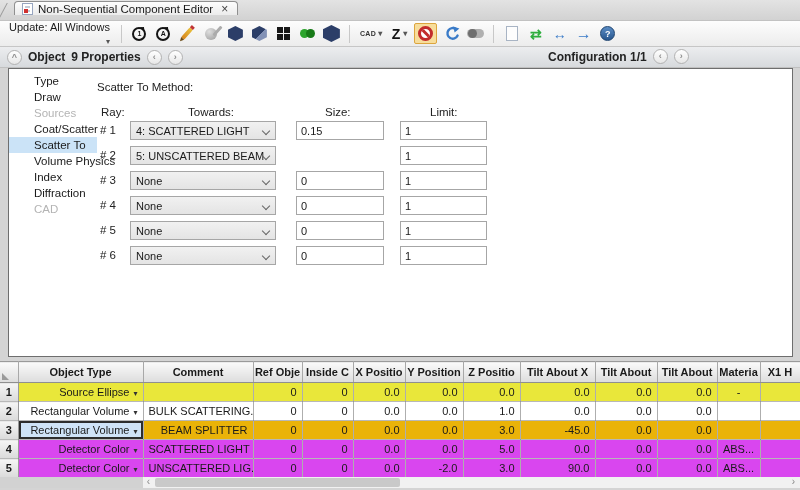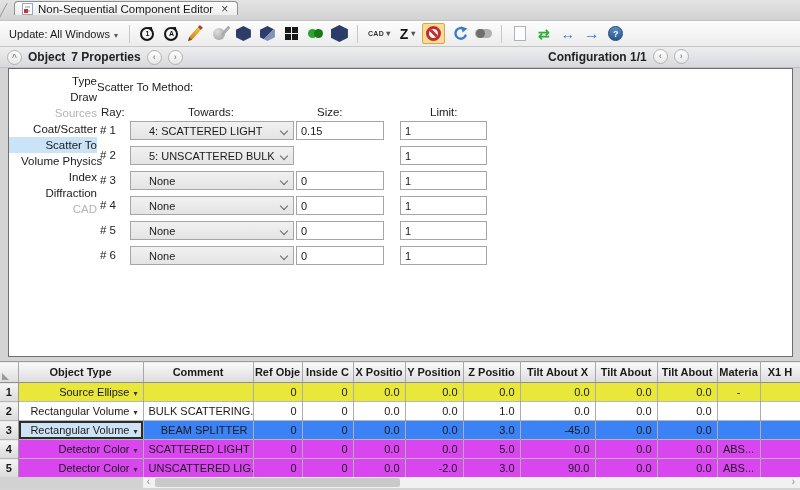--- a/index.html
+++ b/index.html
@@ -20,21 +20,21 @@
   .tabicon { width:11px; height:12px; background:#fff; border:1px solid #98a6c0; position:relative; }
   .tabicon::before { content:''; position:absolute; left:2px; right:2px; top:2px; height:2px;
                      background:#c4ccd8; box-shadow:0 4px 0 #c4ccd8; }
   .tabicon::after { content:''; position:absolute; left:1px; bottom:1px; width:4px; height:4px; background:#d03030; }
   .tab-close { font-size:12px; color:#444; margin-left:3px; cursor:default; }
 
   
   .toolbar { position:absolute; left:0; top:21px; width:800px; height:26px;
              background:linear-gradient(#fdfdfd,#ececec); border-bottom:1px solid #c6c6c6;
              display:flex; align-items:center; padding-left:6px; gap:5px; }
-  .upd { display:flex; align-items:flex-end; gap:4px; font-size:11px; color:#1a1a1a; padding:2px 3px; }
+  .upd { display:flex; align-items:flex-end; gap:4px; font-size:11px; color:#1a1a1a; padding:2px 3px;flex-direction:column; }
   .caret { font-size:8px; color:#555; }
   .tsep { width:1px; height:18px; background:#c8c8c8; margin:0 3px; }
   .ticon { width:19px; height:19px; display:flex; align-items:center; justify-content:center; position:relative; }
   .circ { width:14px; height:14px; border:2px solid #141414; border-radius:50%;
           display:flex; align-items:center; justify-content:center;
           font-size:7px; font-weight:bold; color:#141414; position:relative; }
   .circ::after { content:''; position:absolute; top:-5px; right:-3px;
                  border:3px solid transparent; border-bottom-color:#141414; transform:rotate(40deg); }
   .pencil { width:4px; height:13px; background:linear-gradient(#e8c13c,#d8861e); border-radius:1px;
             transform:rotate(42deg); position:relative; }
@@ -83,36 +83,36 @@
               font-size:12px; font-weight:bold; color:#222; }
   .cbtn { width:15px; height:15px; border-radius:50%; border:1px solid #b2b2b2;
           background:linear-gradient(#ffffff,#e7e7e7); color:#8f8f8f;
           font-size:9px; font-weight:bold; display:inline-flex; align-items:center; justify-content:center; line-height:1;}
   .config-group { position:absolute; left:548px; top:2px; display:flex; align-items:center; gap:6px; }
 
   
   .panel { position:absolute; left:8px; top:68px; width:785px; height:289px;
            background:#fff; border:1px solid #6e6e6e; }
   .side { position:absolute; left:0; top:4px; width:88px; }
-  .side-item { height:16px; line-height:16px; padding-left:12px; font-size:11.5px; color:#1a1a1a; white-space:nowrap;text-align:right; }
+  .side-item { height:16px; line-height:16px; padding-left:25px; font-size:11.5px; color:#1a1a1a; white-space:nowrap; }
   .side-item.disabled { color:#b4b4b4; }
   .side-item.selected { background:#cbe3f7; }
 
   .pcontent { position:absolute; left:0; top:0; right:0; bottom:0; }
   .plabel { position:absolute; font-size:11.5px; color:#222; white-space:nowrap; }
   .method-combo { position:absolute; left:179px; top:8px; width:276px; height:20px;
                   background:linear-gradient(#fbfbfb,#efefef); border:1px solid #a6a6a6;
                   font-size:11.5px; color:#1a1a1a; display:flex; align-items:center; padding-left:5px; }
   .chev { position:absolute; right:6px; top:6px; width:6px; height:6px;
           border-right:1.4px solid #666; border-bottom:1.4px solid #666; transform:rotate(45deg); }
   .srow { position:absolute; left:0; width:100%; height:19px; }
   .rnum { position:absolute; left:91px; top:3px; font-size:11.5px; color:#222; }
-  .combo { position:absolute; left:121px; top:0; width:164px; height:19px;
+  .combo { position:absolute; left:121px; top:0; width:146px; height:19px;
            background:linear-gradient(#f1f1f1,#e4e4e4); border:1px solid #a6a6a6;
-           display:flex; align-items:center; padding-left:18px; font-size:11px; color:#1a1a1a; }
+           display:flex; align-items:center; padding-left:5px; font-size:11px; color:#1a1a1a; }
   .combo .chev { top:6px; }
   .tbox { position:absolute; top:0; height:19px; border:1px solid #a6a6a6; background:#fff;
           font-family:"Liberation Sans",sans-serif; font-size:11px; color:#1a1a1a; padding:0 4px; }
   .sizein { left:287px; width:88px; }
   .limitin { left:391px; width:87px; }
 
   
   #obj-table { position:absolute; left:0; top:361px; width:800px; border-collapse:collapse;
                table-layout:fixed; font-size:11px; color:#1a1a1a; }
   #obj-table th { height:21px; font-size:11px; font-weight:bold; text-align:center;
@@ -126,21 +126,21 @@
   .corner { position:relative; }
   .corner-tri { position:absolute; left:2px; bottom:2px; width:0; height:0;
                 border-left:7px solid transparent; border-bottom:7px solid #9a9a9a; transform:scaleX(-1); }
   td.objtype { text-align:right; padding-right:4px; }
   td.objtype .tcaret { font-size:8px; color:#333; margin-left:4px; }
   td.comment { text-align:right; padding-right:6px; }
   td.numc { text-align:right; padding-right:6px; }
   td.mat { text-align:center; }
   tr.r-source td { background:#e9e73a; }
   tr.r-plain td { background:#ffffff; }
-  tr.r-selected td { background:#3b82f6; }
+  tr.r-selected td { background:#eab308; }
   tr.r-detector td { background:#d946ef; }
   tr.r-source td.rowhdr, tr.r-plain td.rowhdr, tr.r-selected td.rowhdr, tr.r-detector td.rowhdr
       { background:linear-gradient(#f5f5f5,#dadada); }
   tr.r-selected td.selcell { background:#cfe3f7; box-shadow:inset 0 0 0 2px #2d2d2d; }
 
   
   .hscroll { position:absolute; left:0; top:477px; width:800px; height:11px; background:#d2d2d2; }
   .hs-track { position:absolute; left:143px; top:0; width:657px; height:11px; background:#f1f1f1; }
   .hs-arrow { position:absolute; top:0; width:11px; height:11px; color:#8a8a8a; font-size:10px;
               line-height:10px; text-align:center; }
@@ -237,21 +237,21 @@
         <span class="glyph-blue big">→</span>
       </div>
     <div class="ticon">
         <span class="help">?</span>
       </div>
   </div>
 
   <div class="propsbar">
     <span class="cbtn">^</span>
     <span>Object</span>
-    <span>7 Properties</span>
+    <span>9 Properties</span>
     <span class="cbtn">‹</span>
     <span class="cbtn">›</span>
     <div class="config-group">
       <span>Configuration 1/1</span>
       <span class="cbtn">‹</span>
       <span class="cbtn">›</span>
     </div>
   </div>
 
   <div class="panel">
@@ -263,36 +263,36 @@
         <div class="side-item selected">Scatter To</div>
         <div class="side-item normal">Volume Physics</div>
         <div class="side-item normal">Index</div>
         <div class="side-item normal">Diffraction</div>
         <div class="side-item disabled">CAD</div>
       </div>
     <div class="pcontent">
       <span class="plabel" style="left:88px; top:12px;">Scatter To Method:</span>
       <span class="plabel" style="left:92px; top:37px;">Ray:</span>
       <span class="plabel" style="left:179px; top:37px;">Towards:</span>
-      <span class="plabel" style="left:308px; top:37px;">Size:</span>
+      <span class="plabel" style="left:316px; top:37px;">Size:</span>
       <span class="plabel" style="left:421px; top:37px;">Limit:</span>
       <div id="scatter-rows">
           <div class="srow" style="top: 52px;">
             <span class="rnum"># 1</span>
             <div class="combo">
               <span class="ctext">4: SCATTERED LIGHT</span>
               <span class="chev"></span>
             </div>
             <input class="tbox sizein" value="0.15" style="">
             <input class="tbox limitin" value="1" style="">
           </div>
           <div class="srow" style="top: 77px;">
             <span class="rnum"># 2</span>
             <div class="combo">
-              <span class="ctext">5: UNSCATTERED BULK</span>
+              <span class="ctext">5: UNSCATTERED BEAM</span>
               <span class="chev"></span>
             </div>
             <input class="tbox limitin" value="1" style="">
           </div>
           <div class="srow" style="top: 102px;">
             <span class="rnum"># 3</span>
             <div class="combo">
               <span class="ctext">None</span>
               <span class="chev"></span>
             </div>

